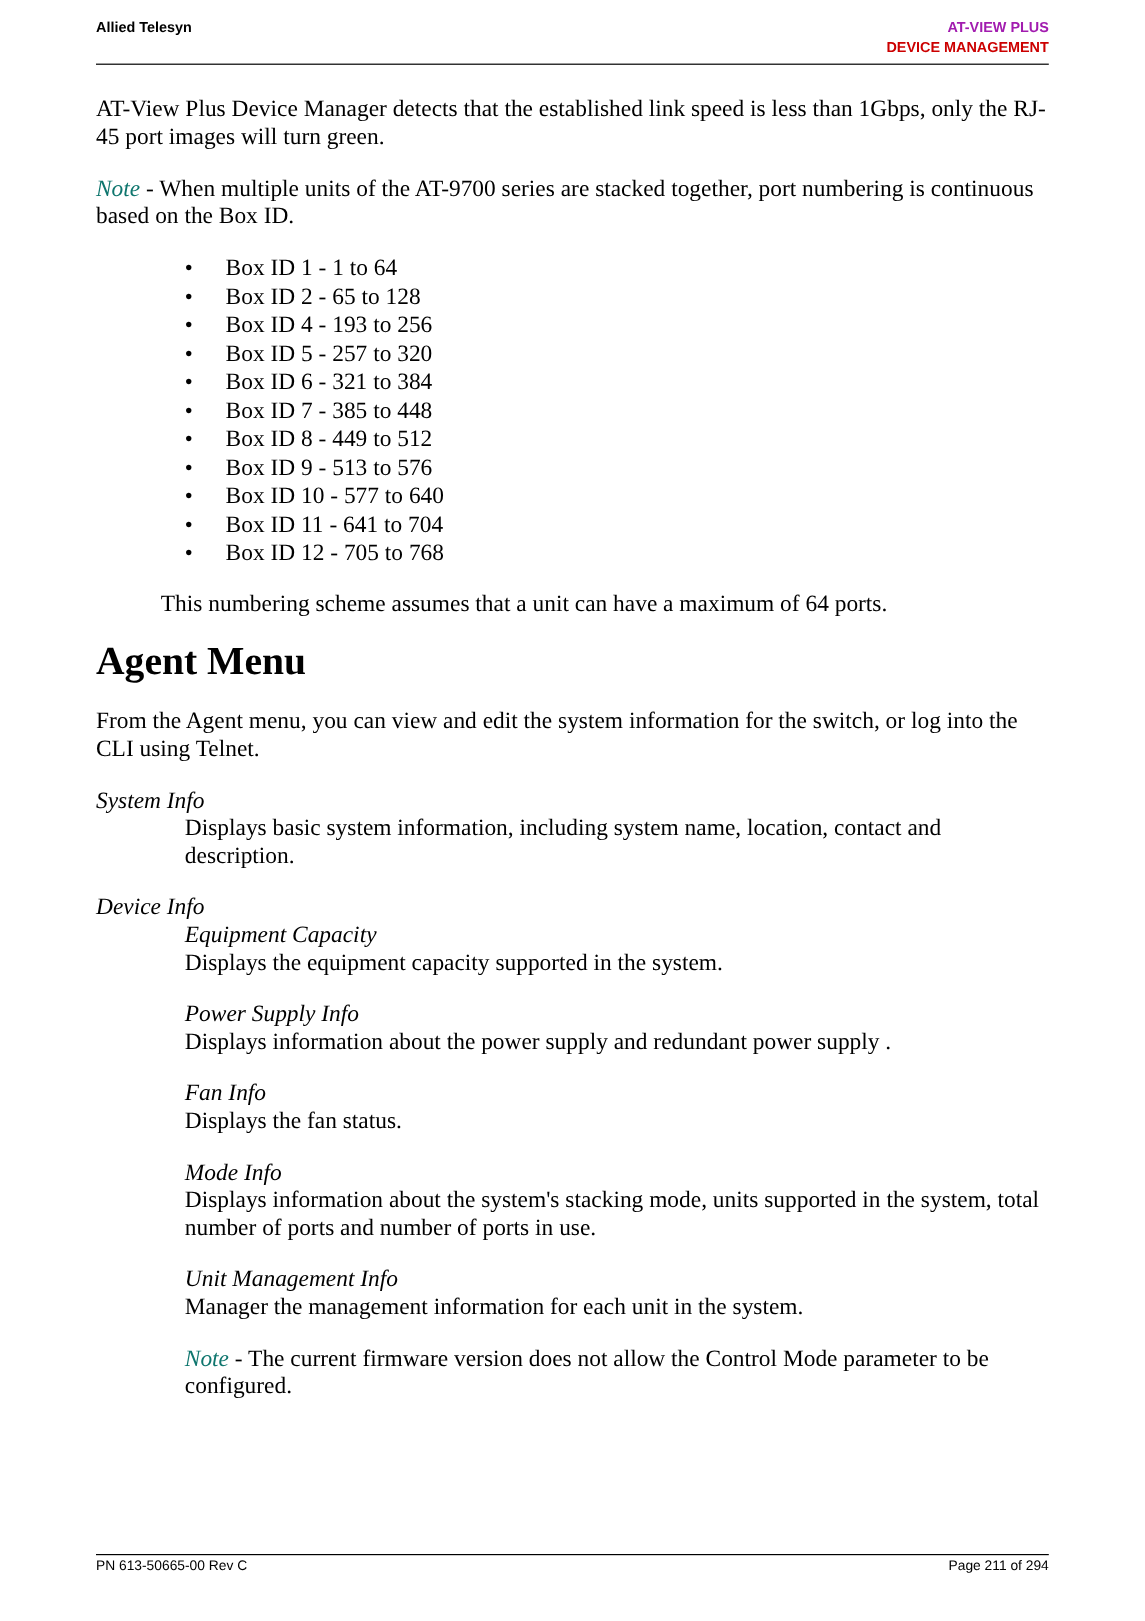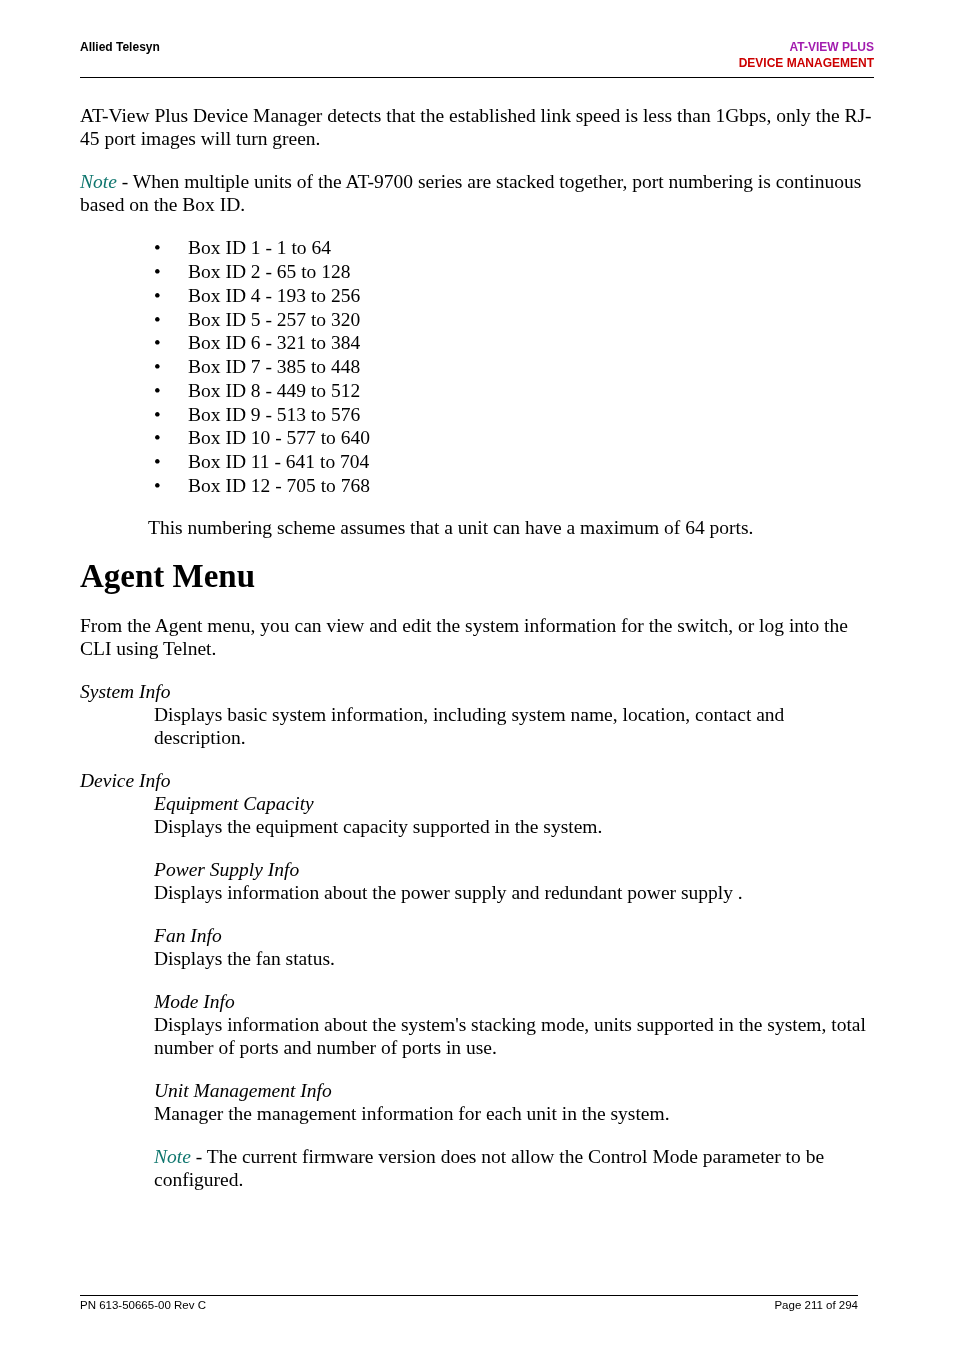--- a/index.html
+++ b/index.html
@@ -8,21 +8,21 @@
     padding: 0;
     font-family: "Times New Roman", Times, serif;
     background: #ffffff;
     color: #000000;
   }
   .page {
     width: 954px;
     height: 1351px;
     position: relative;
     box-sizing: border-box;
-    padding: 40px 80px 0 80px;
+    padding: 16px 80px 0 80px;
   }
   .header-row {
     display: flex;
     justify-content: space-between;
     align-items: flex-start;
     font-family: Verdana, Arial, sans-serif;
     font-weight: bold;
     font-size: 12px;
     padding-bottom: 4px;
   }
@@ -67,21 +67,21 @@
     line-height: 1.22;
   }
   ul.bullets li::before {
     content: "•";
     position: absolute;
     left: 0;
     top: 0;
     font-size: 19px;
   }
   .indent-note {
-    margin-left: 68px;
+    margin-left: 54px;
     margin-bottom: 18px;
   }
   h1.agent {
     font-size: 33px;
     font-weight: bold;
     margin: 8px 0 18px 0;
   }
   .subhead {
     font-style: italic;
     margin: 0;
@@ -105,21 +105,21 @@
     display: flex;
     justify-content: space-between;
     font-family: Verdana, Arial, sans-serif;
     font-size: 11.5px;
     color: #000000;
     padding-top: 3px;
   }
   .footer-wrap {
     position: absolute;
     left: 80px;
-    right: 96px;
+    right: 80px;
     bottom: 40px;
   }
 </style>
 </head>
 <body>
 
 <div class="page">
 
   <div class="header-row">
     <div class="header-left">Allied Telesyn</div>

